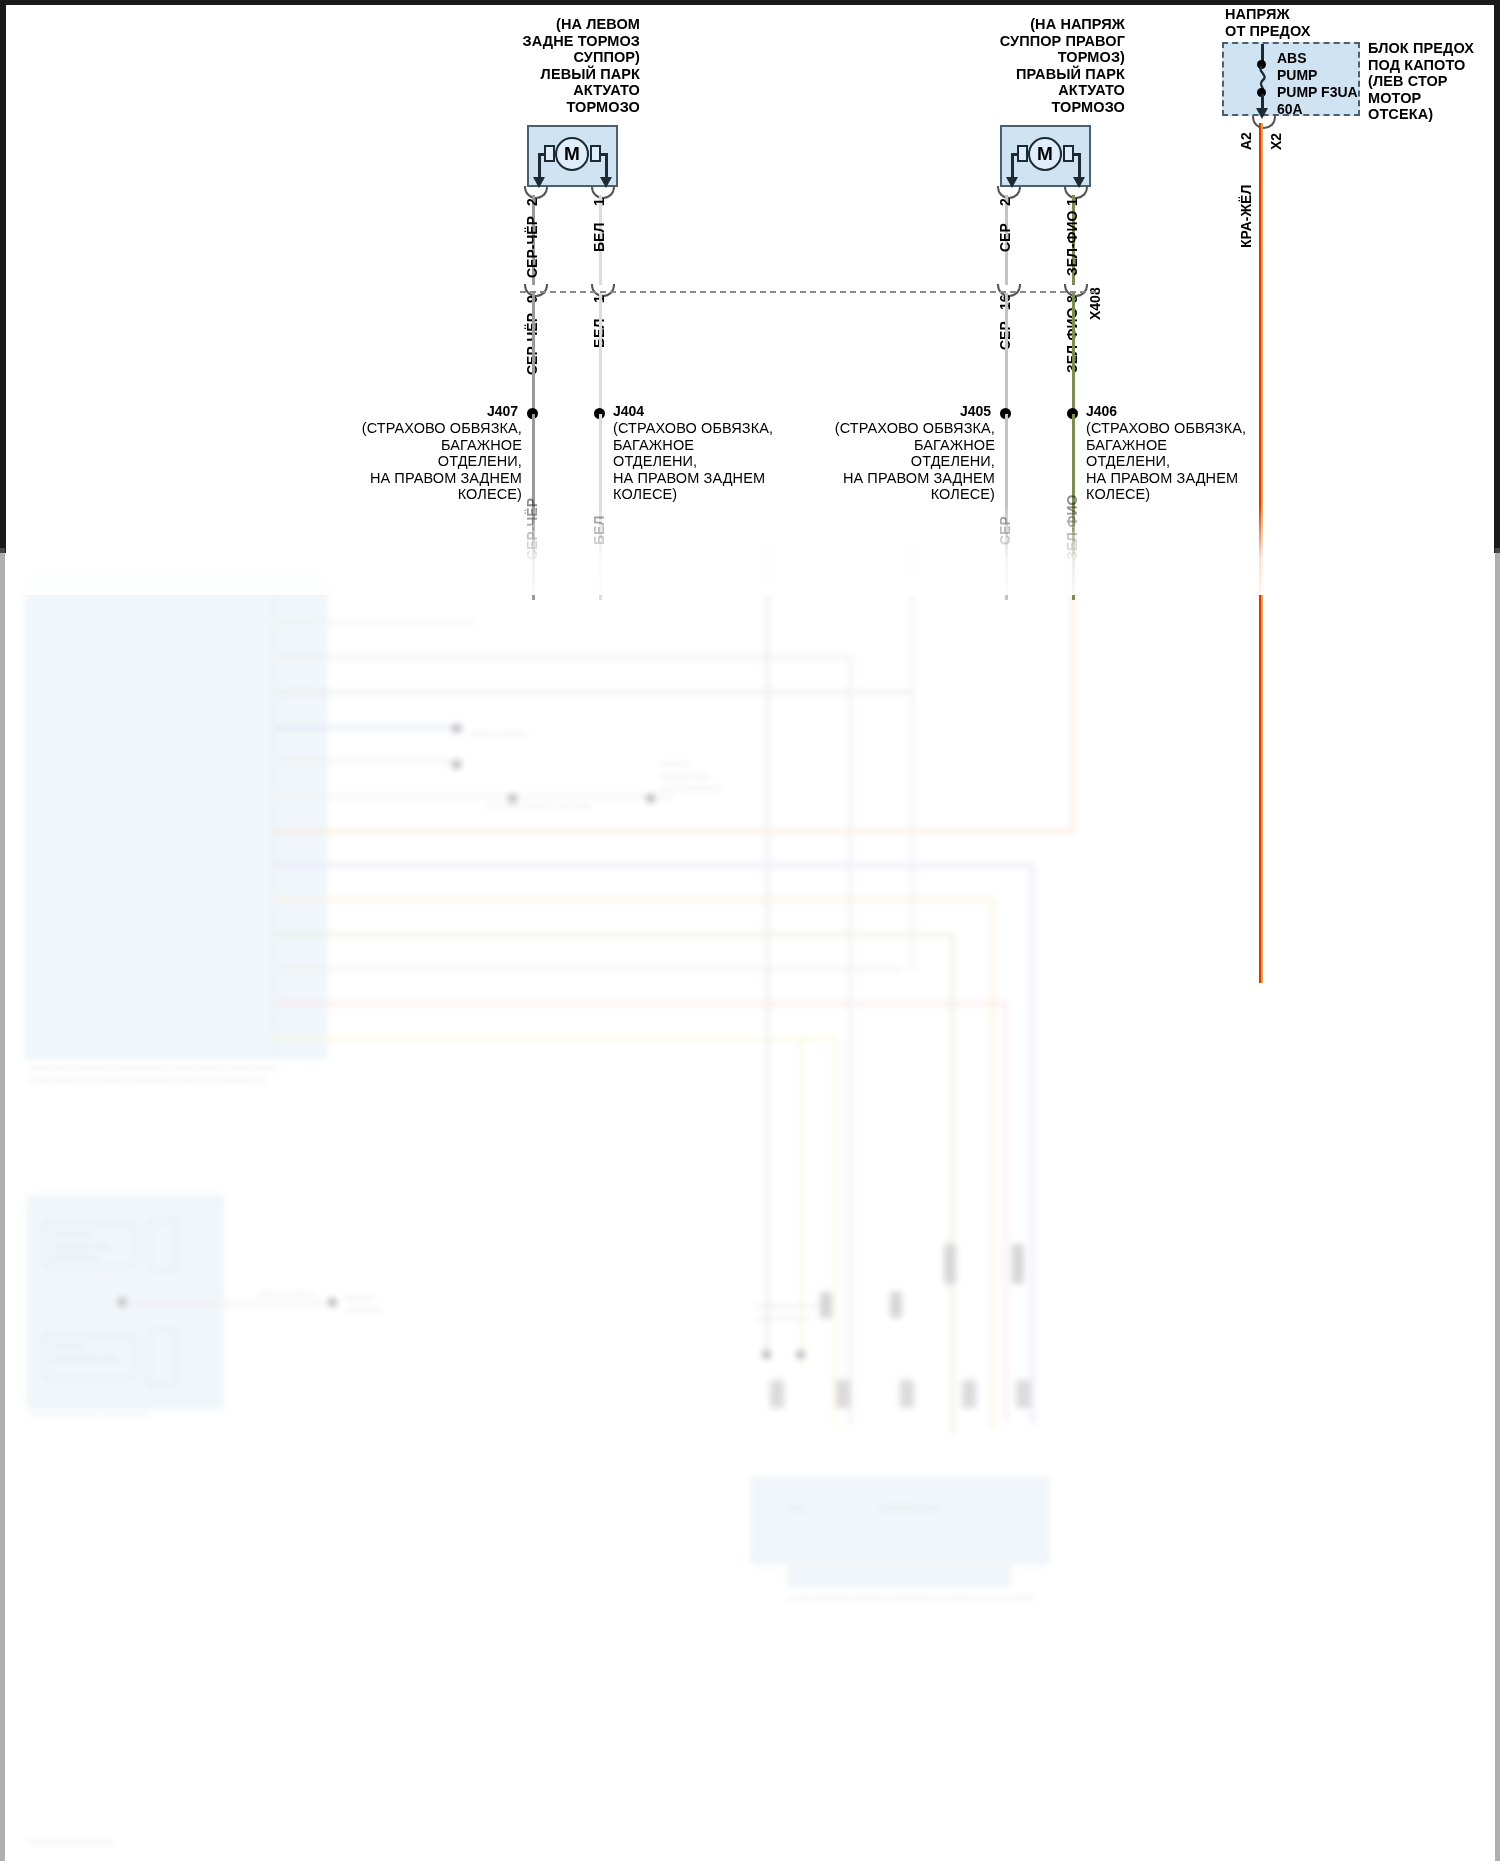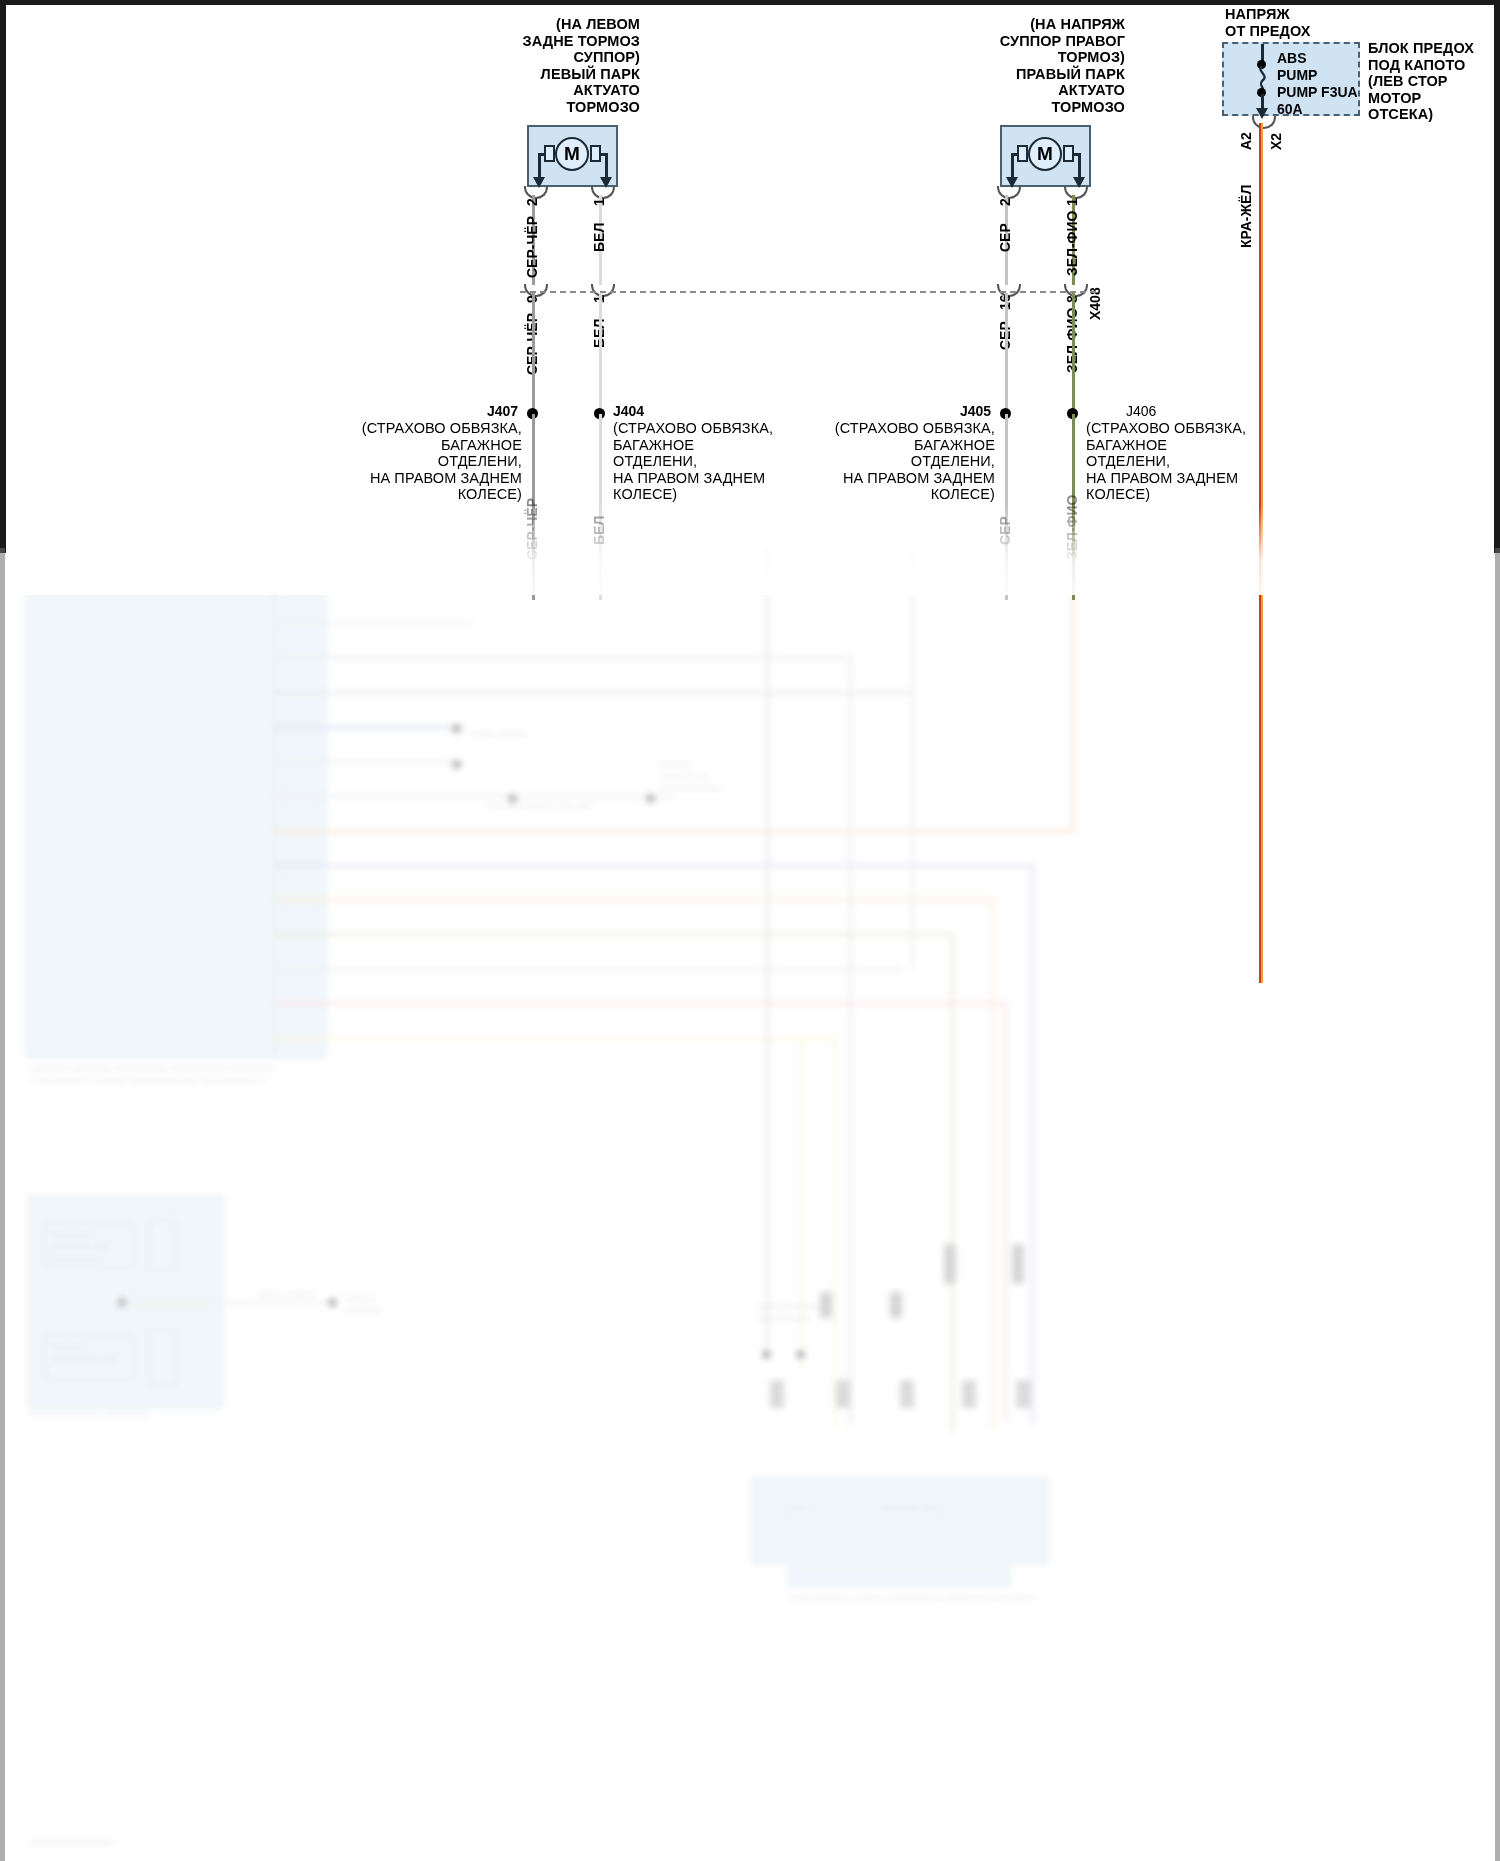--- a/index.html
+++ b/index.html
@@ -289,21 +289,21 @@
   <div class="lbl" style="left:960px;top:403px;font-weight:700;">J405</div>
   <div class="cap left" style="left:800px;top:420px;width:195px;font-weight:400;">
     <div>(СТРАХОВО ОБВЯЗКА,</div>
     <div>БАГАЖНОЕ</div>
     <div>ОТДЕЛЕНИ,</div>
     <div>НА ПРАВОМ ЗАДНЕМ</div>
     <div>КОЛЕСЕ)</div>
   </div>
 
   <div class="dot" style="left:1067px;top:408px;"></div>
-  <div class="lbl" style="left:1086px;top:403px;font-weight:400;margin-left:40px;">J406</div>
+  <div class="lbl" style="left:1086px;top:403px;font-weight:700;">J406</div>
   <div class="cap l" style="left:1086px;top:420px;width:200px;font-weight:400;">
     <div>(СТРАХОВО ОБВЯЗКА,</div>
     <div>БАГАЖНОЕ</div>
     <div>ОТДЕЛЕНИ,</div>
     <div>НА ПРАВОМ ЗАДНЕМ</div>
     <div>КОЛЕСЕ)</div>
   </div>
 
   <div class="vwire" style="left:532px;top:414px;height:186px;background:#9a9a9a;"></div>
   <div class="vlabel" style="left:524px;top:560px;opacity:.45;">СЕР-ЧЁР</div>

